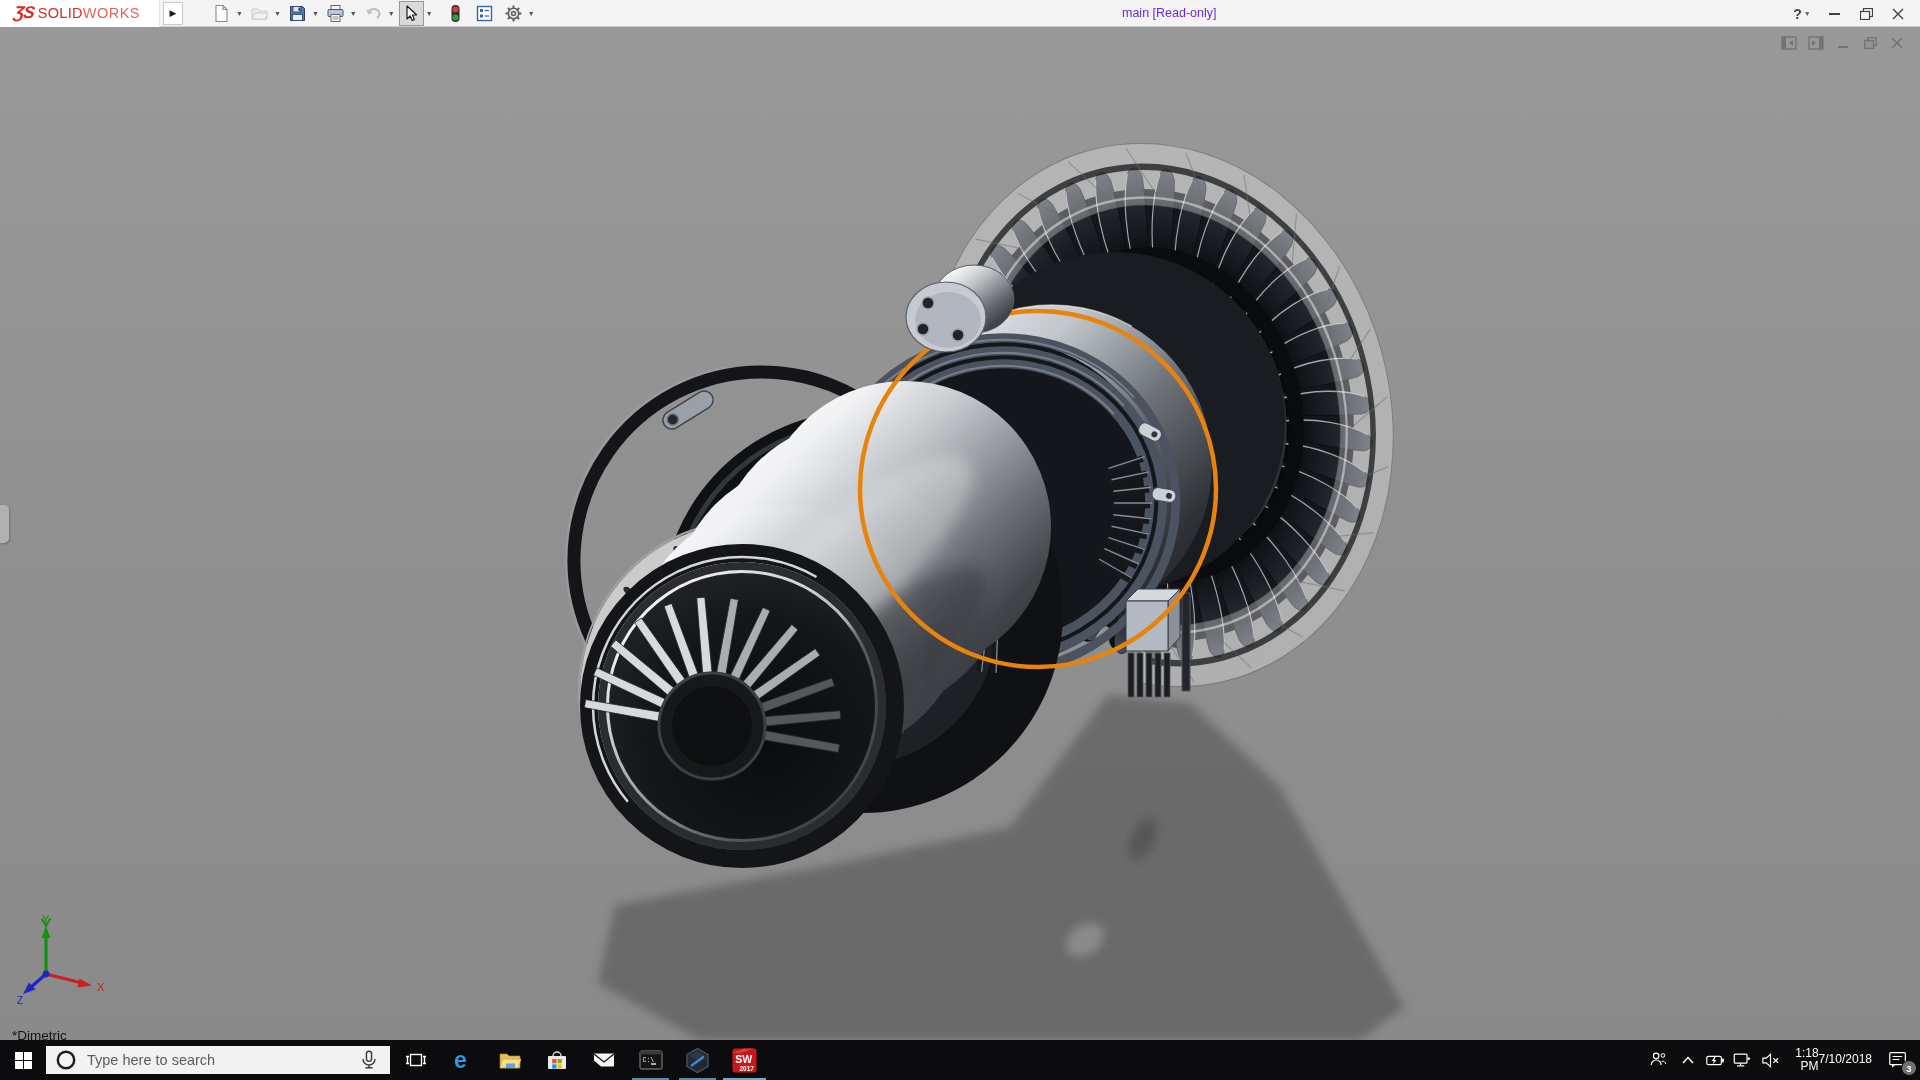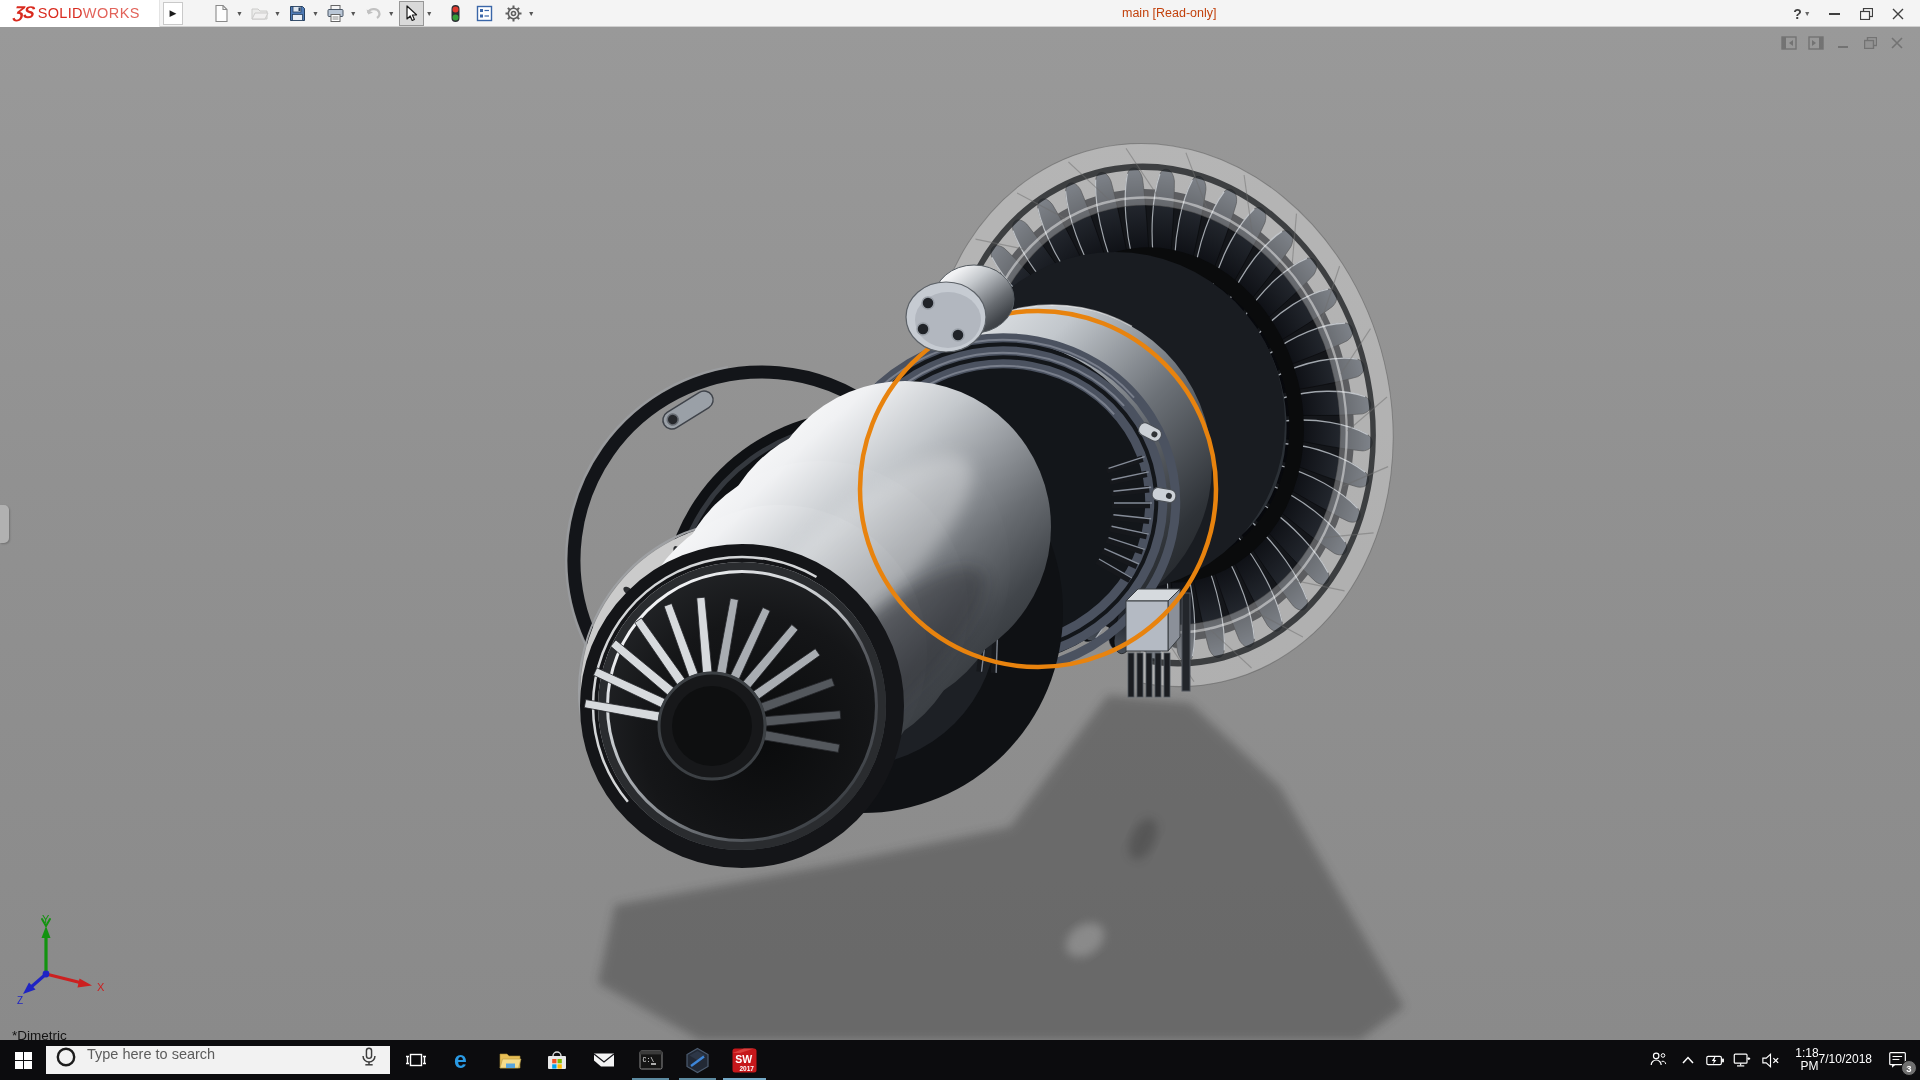--- a/index.html
+++ b/index.html
@@ -16,21 +16,21 @@
   .brand .bold{color:#d92b1f;font-weight:normal;font-size:14.5px;letter-spacing:.3px;}
   .brand .light{color:#e2635a;font-size:14.5px;letter-spacing:.5px;}
   .flyout{width:18px;height:21px;margin-left:3px;background:#fff;border:1px solid #c9c9c9;
           display:flex;align-items:center;justify-content:center;font-size:9px;color:#1a1a1a;cursor:pointer;}
   .tools{display:flex;align-items:center;margin-left:26px;height:27px;}
   .tool{display:flex;align-items:center;justify-content:center;height:23px;padding:0 2px;border:1px solid transparent;}
   .tool svg{width:19px;height:19px;display:block;}
   .tool.disabled{opacity:.42;filter:grayscale(.9);}
   .tool.pressed{background:#d9d9d9;border:1px solid #979797;}
   .caret{font-size:7px;color:#555;margin:0 4px 0 2px;align-self:center;}
-  .tb-title{position:absolute;left:1122px;top:6px;font-size:12.5px;color:#c2410c;white-space:nowrap;}
+  .tb-title{position:absolute;left:1122px;top:6px;font-size:12.5px;color:#6d28d9;white-space:nowrap;}
   .winctrl{position:absolute;right:6px;top:0;height:27px;display:flex;align-items:center;}
   .wbtn{width:32px;height:27px;display:flex;align-items:center;justify-content:center;color:#3f3f3f;cursor:pointer;}
   .wbtn .q{font-size:14px;font-weight:bold;}
   .wbtn .tiny-caret{font-size:7px;color:#666;margin-left:2px;}
   .min-glyph{display:block;width:11px;height:2px;background:#3f3f3f;}
 
   
   .viewport{position:absolute;left:0;top:27px;width:1920px;height:1013px;
             background:linear-gradient(180deg,#999999 0%,#919191 45%,#8a8a8a 100%);}
   .viewport svg.engine{position:absolute;left:0;top:0;}
@@ -38,21 +38,21 @@
   .vpbtn{width:18px;height:16px;display:flex;align-items:center;justify-content:center;cursor:pointer;}
   .left-tab{position:absolute;left:0;top:478px;width:9px;height:38px;background:#b7b7b7;
             border-radius:0 5px 5px 0;box-shadow:1px 1px 2px rgba(0,0,0,.25);opacity:.85;cursor:pointer;}
   .view-label{position:absolute;left:12px;bottom:-3px;font-size:13.5px;color:#141414;}
   .triad{position:absolute;left:16px;bottom:30px;}
 
   
   .taskbar{position:absolute;left:0;bottom:0;width:1920px;height:40px;background:#0c0c0e;
            display:flex;align-items:center;z-index:10;}
   .startbtn{width:46px;height:40px;display:flex;align-items:center;justify-content:center;cursor:pointer;}
-  .searchbox{width:344px;height:28px;background:#f2f2f2;display:flex;align-items:flex-start;
+  .searchbox{width:344px;height:28px;background:#f2f2f2;display:flex;align-items:center;
              box-sizing:border-box;padding:0 10px 0 9px;cursor:text;}
   .searchbox .ph{font-size:14.5px;color:#5c5c5c;margin-left:10px;}
   .searchbox .mic{margin-left:auto;display:flex;}
   .taskapps{display:flex;margin-left:2px;height:40px;}
   .tbtn{width:47px;height:40px;display:flex;align-items:center;justify-content:center;position:relative;cursor:pointer;}
   .tbtn.running::after{content:'';position:absolute;left:5px;right:5px;bottom:0;height:2px;background:#5d8ba1;}
   .tbtn.active::after{background:#74a9c6;left:2px;right:2px;}
   .tray{position:absolute;right:0;top:0;height:40px;display:flex;align-items:center;color:#fff;}
   .traybtn{height:40px;display:flex;align-items:center;justify-content:center;cursor:pointer;}
   .clock{width:86px;text-align:right;font-size:12px;line-height:13.5px;color:#fff;padding-right:4px;cursor:default;}

